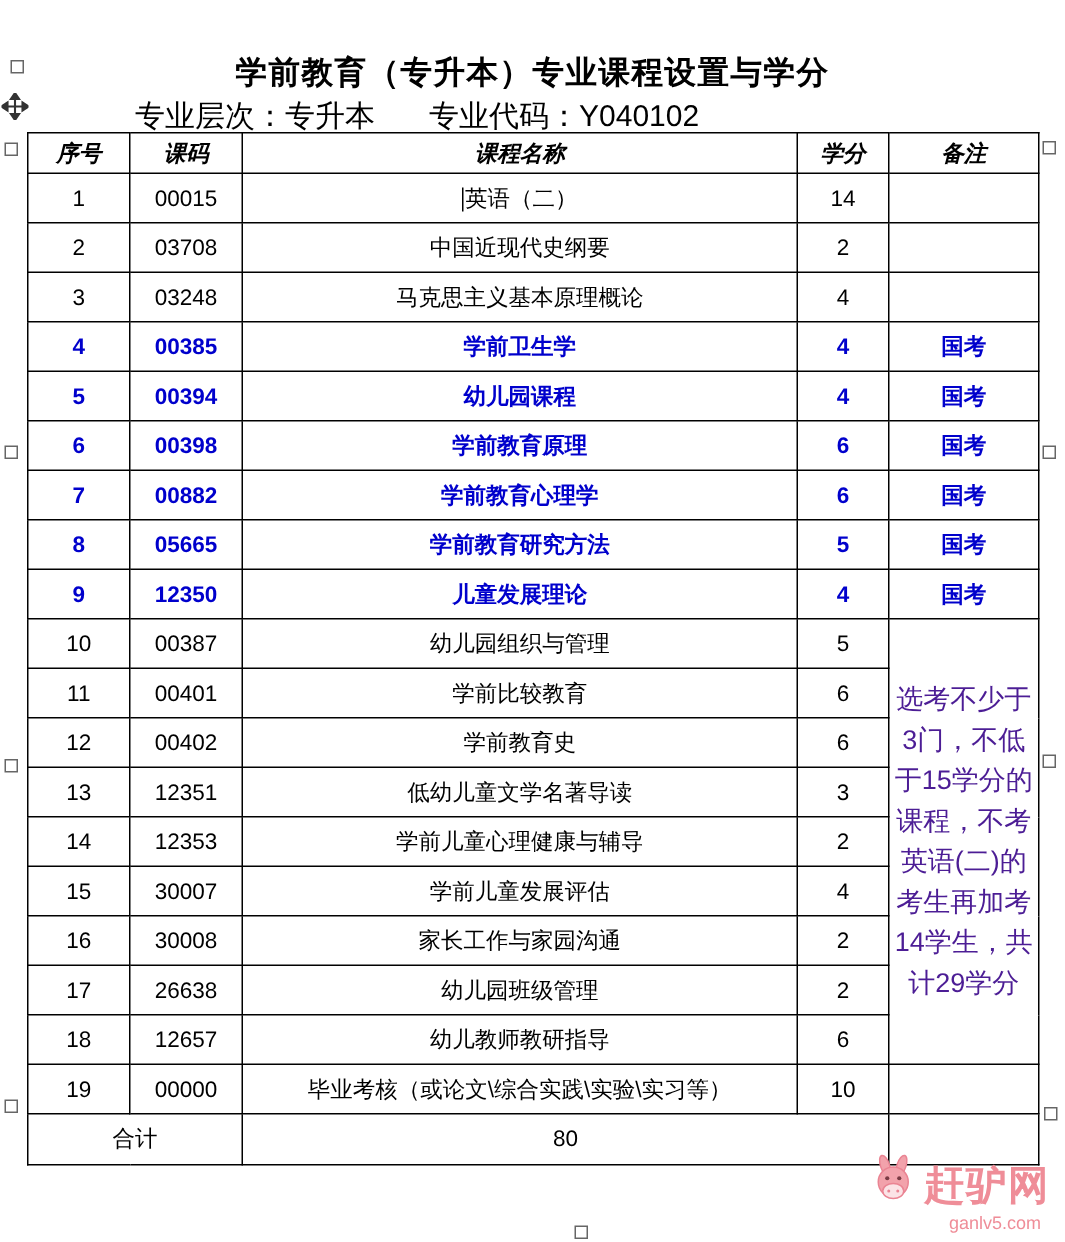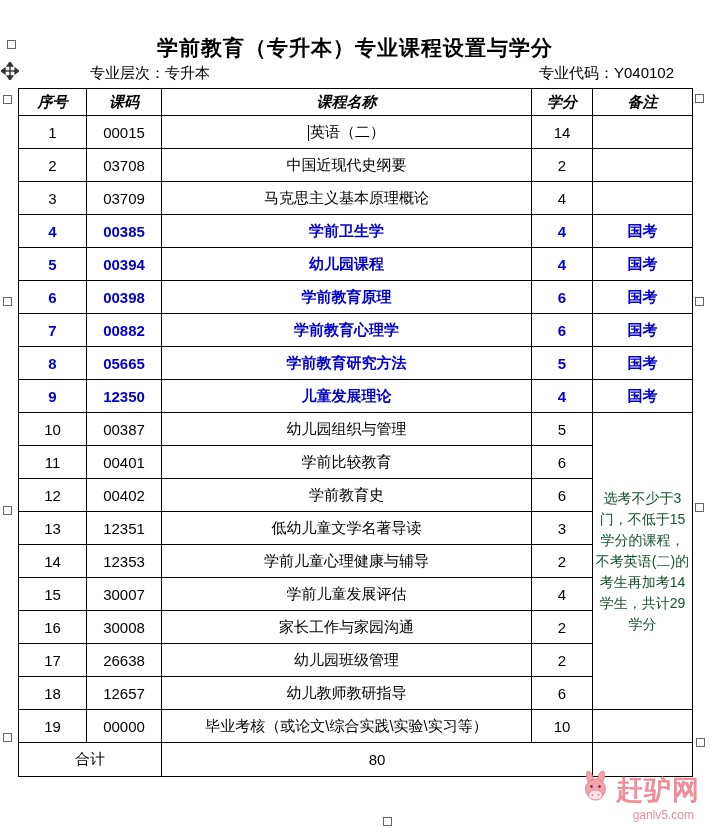--- a/index.html
+++ b/index.html
@@ -7,36 +7,36 @@
     width:710px;height:828px;position:relative;background:#ffffff;
     font-family:"Liberation Sans","DejaVu Sans",sans-serif;color:#000;
     overflow:hidden;
   }
   .page-title{
     text-align:center;font-size:21px;font-weight:bold;
     padding-top:12px;letter-spacing:1px;margin-top:22px;
   }
   .meta-row{
     position:absolute;top:64px;left:18px;width:674px;
-    display:flex;justify-content:space-between;font-size:15px;
-    box-sizing:border-box;padding-left:72px;padding-right:18px;
+    display:flex;justify-content:flex-start;font-size:20px;
+    box-sizing:border-box;padding-left:72px;padding-right:18px;gap:36px;
   }
   table.course{
     position:absolute;left:18px;top:88px;width:674px;
     border-collapse:collapse;table-layout:fixed;font-size:15px;
   }
   table.course th, table.course td{
     border:1px solid #000;text-align:center;padding:0 2px;
     overflow:hidden;vertical-align:middle;box-sizing:border-box;
   }
   table.course th{height:27px;font-size:15px;font-weight:bold;font-style:italic;}
   table.course td{height:33px;}
   tr.hl td{color:var(--hl,#0000cc);font-weight:bold;}
   td.note-merged{
-    font-size:14px;font-weight:normal;color:#14532d;
+    font-size:18px;font-weight:normal;color:#4c1d95;
     text-align:left;padding:0 5px;line-height:1.5;vertical-align:middle;margin-left:36px;
   }
   tr.total-row td{height:34px;font-size:15px;}
   td.total-label{text-align:left;padding-left:10px;}
   .caret{
     display:inline-block;width:1px;height:16px;background:#000;
     vertical-align:middle;margin-right:1px;
   }
   .handle{
     position:absolute;width:9px;height:9px;background:#fff;
@@ -112,21 +112,21 @@
       </tr>
       <tr>
         <td>2</td>
         <td>03708</td>
         <td>中国近现代史纲要</td>
         <td>2</td>
         <td></td>
       </tr>
       <tr>
         <td>3</td>
-        <td>03709</td>
+        <td>03248</td>
         <td>马克思主义基本原理概论</td>
         <td>4</td>
         <td></td>
       </tr>
       <tr class="hl">
         <td>4</td>
         <td>00385</td>
         <td>学前卫生学</td>
         <td>4</td>
         <td>国考</td>

